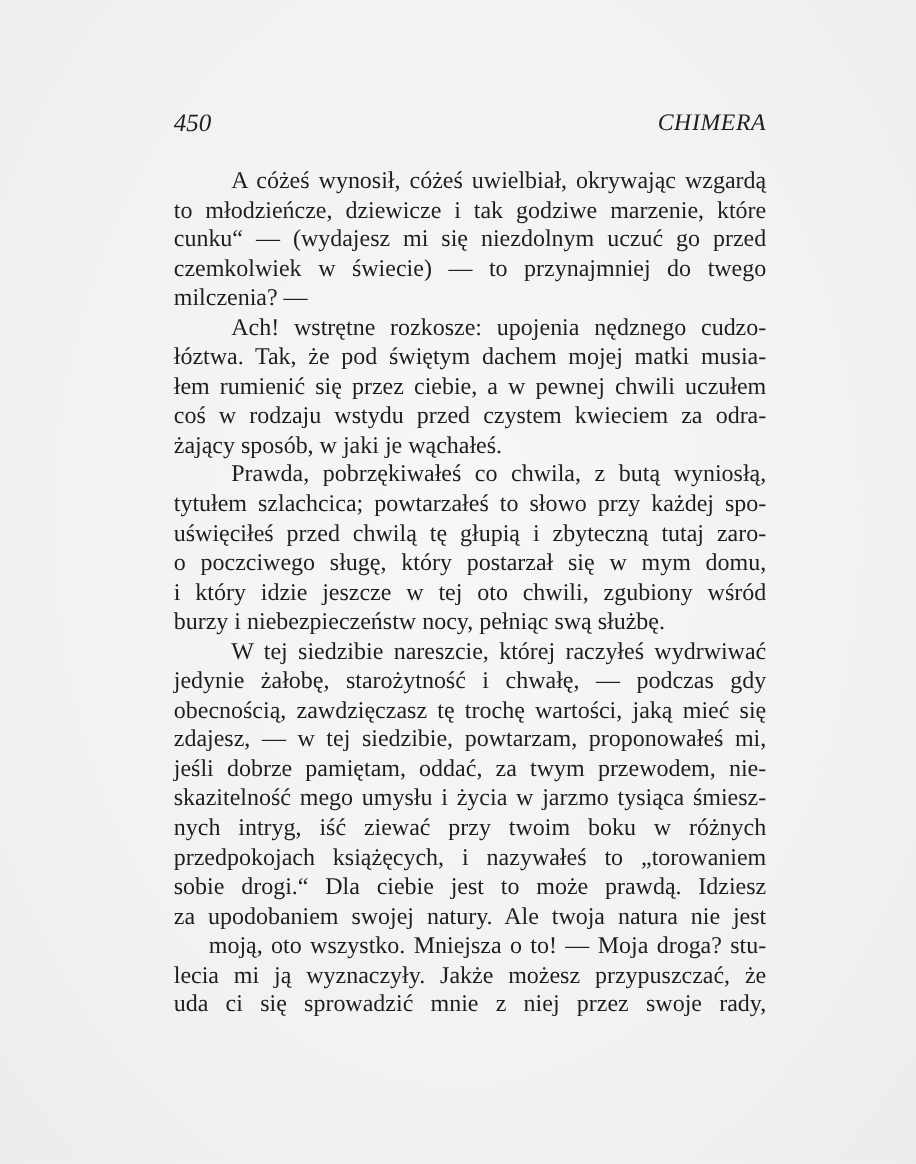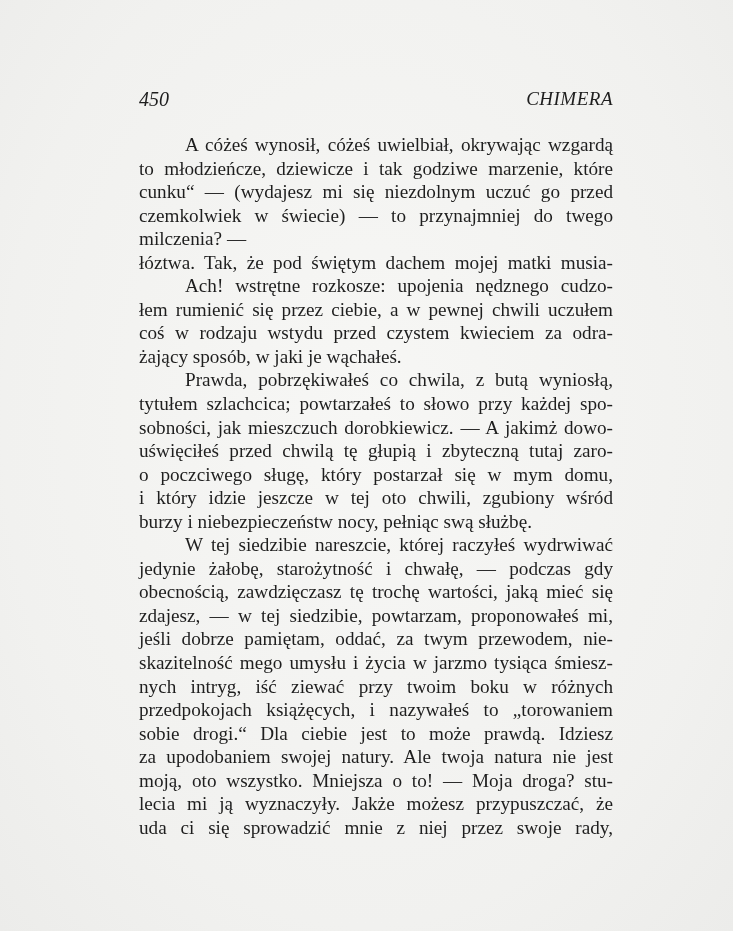--- a/index.html
+++ b/index.html
@@ -44,39 +44,38 @@
   <div class="header">
     <span class="page-number">450</span>
     <span class="running-title">CHIMERA</span>
   </div>
   <div class="body-text" id="body-text">
       <span class="line indent"><span style="white-space: nowrap;">A cóżeś wynosił, cóżeś uwielbiał, okrywając wzgardą</span></span>
       <span class="line"><span style="white-space: nowrap;">to młodzieńcze, dziewicze i tak godziwe marzenie, które</span></span>
       <span class="line"><span style="white-space: nowrap;">cunku“ — (wydajesz mi się niezdolnym uczuć go przed</span></span>
       <span class="line"><span style="white-space: nowrap;">czemkolwiek w świecie) — to przynajmniej do twego</span></span>
       <span class="line last">milczenia? —</span>
+      <span class="line indent"><span style="white-space: nowrap;">Ach! wstrętne rozkosze: upojenia nędznego cudzo-</span></span>
       <span class="line"><span style="white-space: nowrap;">łóztwa. Tak, że pod świętym dachem mojej matki musia-</span></span>
-      <span class="line indent"><span style="white-space: nowrap;">Ach! wstrętne rozkosze: upojenia nędznego cudzo-</span></span>
       <span class="line"><span style="white-space: nowrap;">łem rumienić się przez ciebie, a w pewnej chwili uczułem</span></span>
       <span class="line"><span style="white-space: nowrap;">coś w rodzaju wstydu przed czystem kwieciem za odra-</span></span>
       <span class="line last">żający sposób, w jaki je wąchałeś.</span>
       <span class="line indent"><span style="white-space: nowrap;">Prawda, pobrzękiwałeś co chwila, z butą wyniosłą,</span></span>
       <span class="line"><span style="white-space: nowrap;">tytułem szlachcica; powtarzałeś to słowo przy każdej spo-</span></span>
-      <span class="line"><span style="white-space: nowrap;">sobności, jak mieszczuch dorobkiewicz. — A jakimż dowo-</span></span>
       <span class="line"><span style="white-space: nowrap;">uświęciłeś przed chwilą tę głupią i zbyteczną tutaj zaro-</span></span>
       <span class="line"><span style="white-space: nowrap;">o poczciwego sługę, który postarzał się w mym domu,</span></span>
       <span class="line"><span style="white-space: nowrap;">i który idzie jeszcze w tej oto chwili, zgubiony wśród</span></span>
       <span class="line last">burzy i niebezpieczeństw nocy, pełniąc swą służbę.</span>
       <span class="line indent"><span style="white-space: nowrap; margin-top: 16px;">W tej siedzibie nareszcie, której raczyłeś wydrwiwać</span></span>
       <span class="line"><span style="white-space: nowrap;">jedynie żałobę, starożytność i chwałę, — podczas gdy</span></span>
       <span class="line"><span style="white-space: nowrap;">obecnością, zawdzięczasz tę trochę wartości, jaką mieć się</span></span>
       <span class="line"><span style="white-space: nowrap;">zdajesz, — w tej siedzibie, powtarzam, proponowałeś mi,</span></span>
       <span class="line"><span style="white-space: nowrap;">jeśli dobrze pamiętam, oddać, za twym przewodem, nie-</span></span>
       <span class="line"><span style="white-space: nowrap;">skazitelność mego umysłu i życia w jarzmo tysiąca śmiesz-</span></span>
       <span class="line"><span style="white-space: nowrap;">nych intryg, iść ziewać przy twoim boku w różnych</span></span>
       <span class="line"><span style="white-space: nowrap;">przedpokojach książęcych, i nazywałeś to „torowaniem</span></span>
       <span class="line"><span style="white-space: nowrap;">sobie drogi.“ Dla ciebie jest to może prawdą. Idziesz</span></span>
       <span class="line"><span style="white-space: nowrap;">za upodobaniem swojej natury. Ale twoja natura nie jest</span></span>
-      <span class="line"><span style="white-space: nowrap;">moją, oto wszystko. Mniejsza o to! — Moja droga? stu-</span></span>
+      <span class="line"><span style="white-space: nowrap; margin-left: 28px;">moją, oto wszystko. Mniejsza o to! — Moja droga? stu-</span></span>
       <span class="line"><span style="white-space: nowrap;">lecia mi ją wyznaczyły. Jakże możesz przypuszczać, że</span></span>
       <span class="line"><span style="white-space: nowrap;">uda ci się sprowadzić mnie z niej przez swoje rady,</span></span>
     </div>
 </div>
 
 </body></html>

